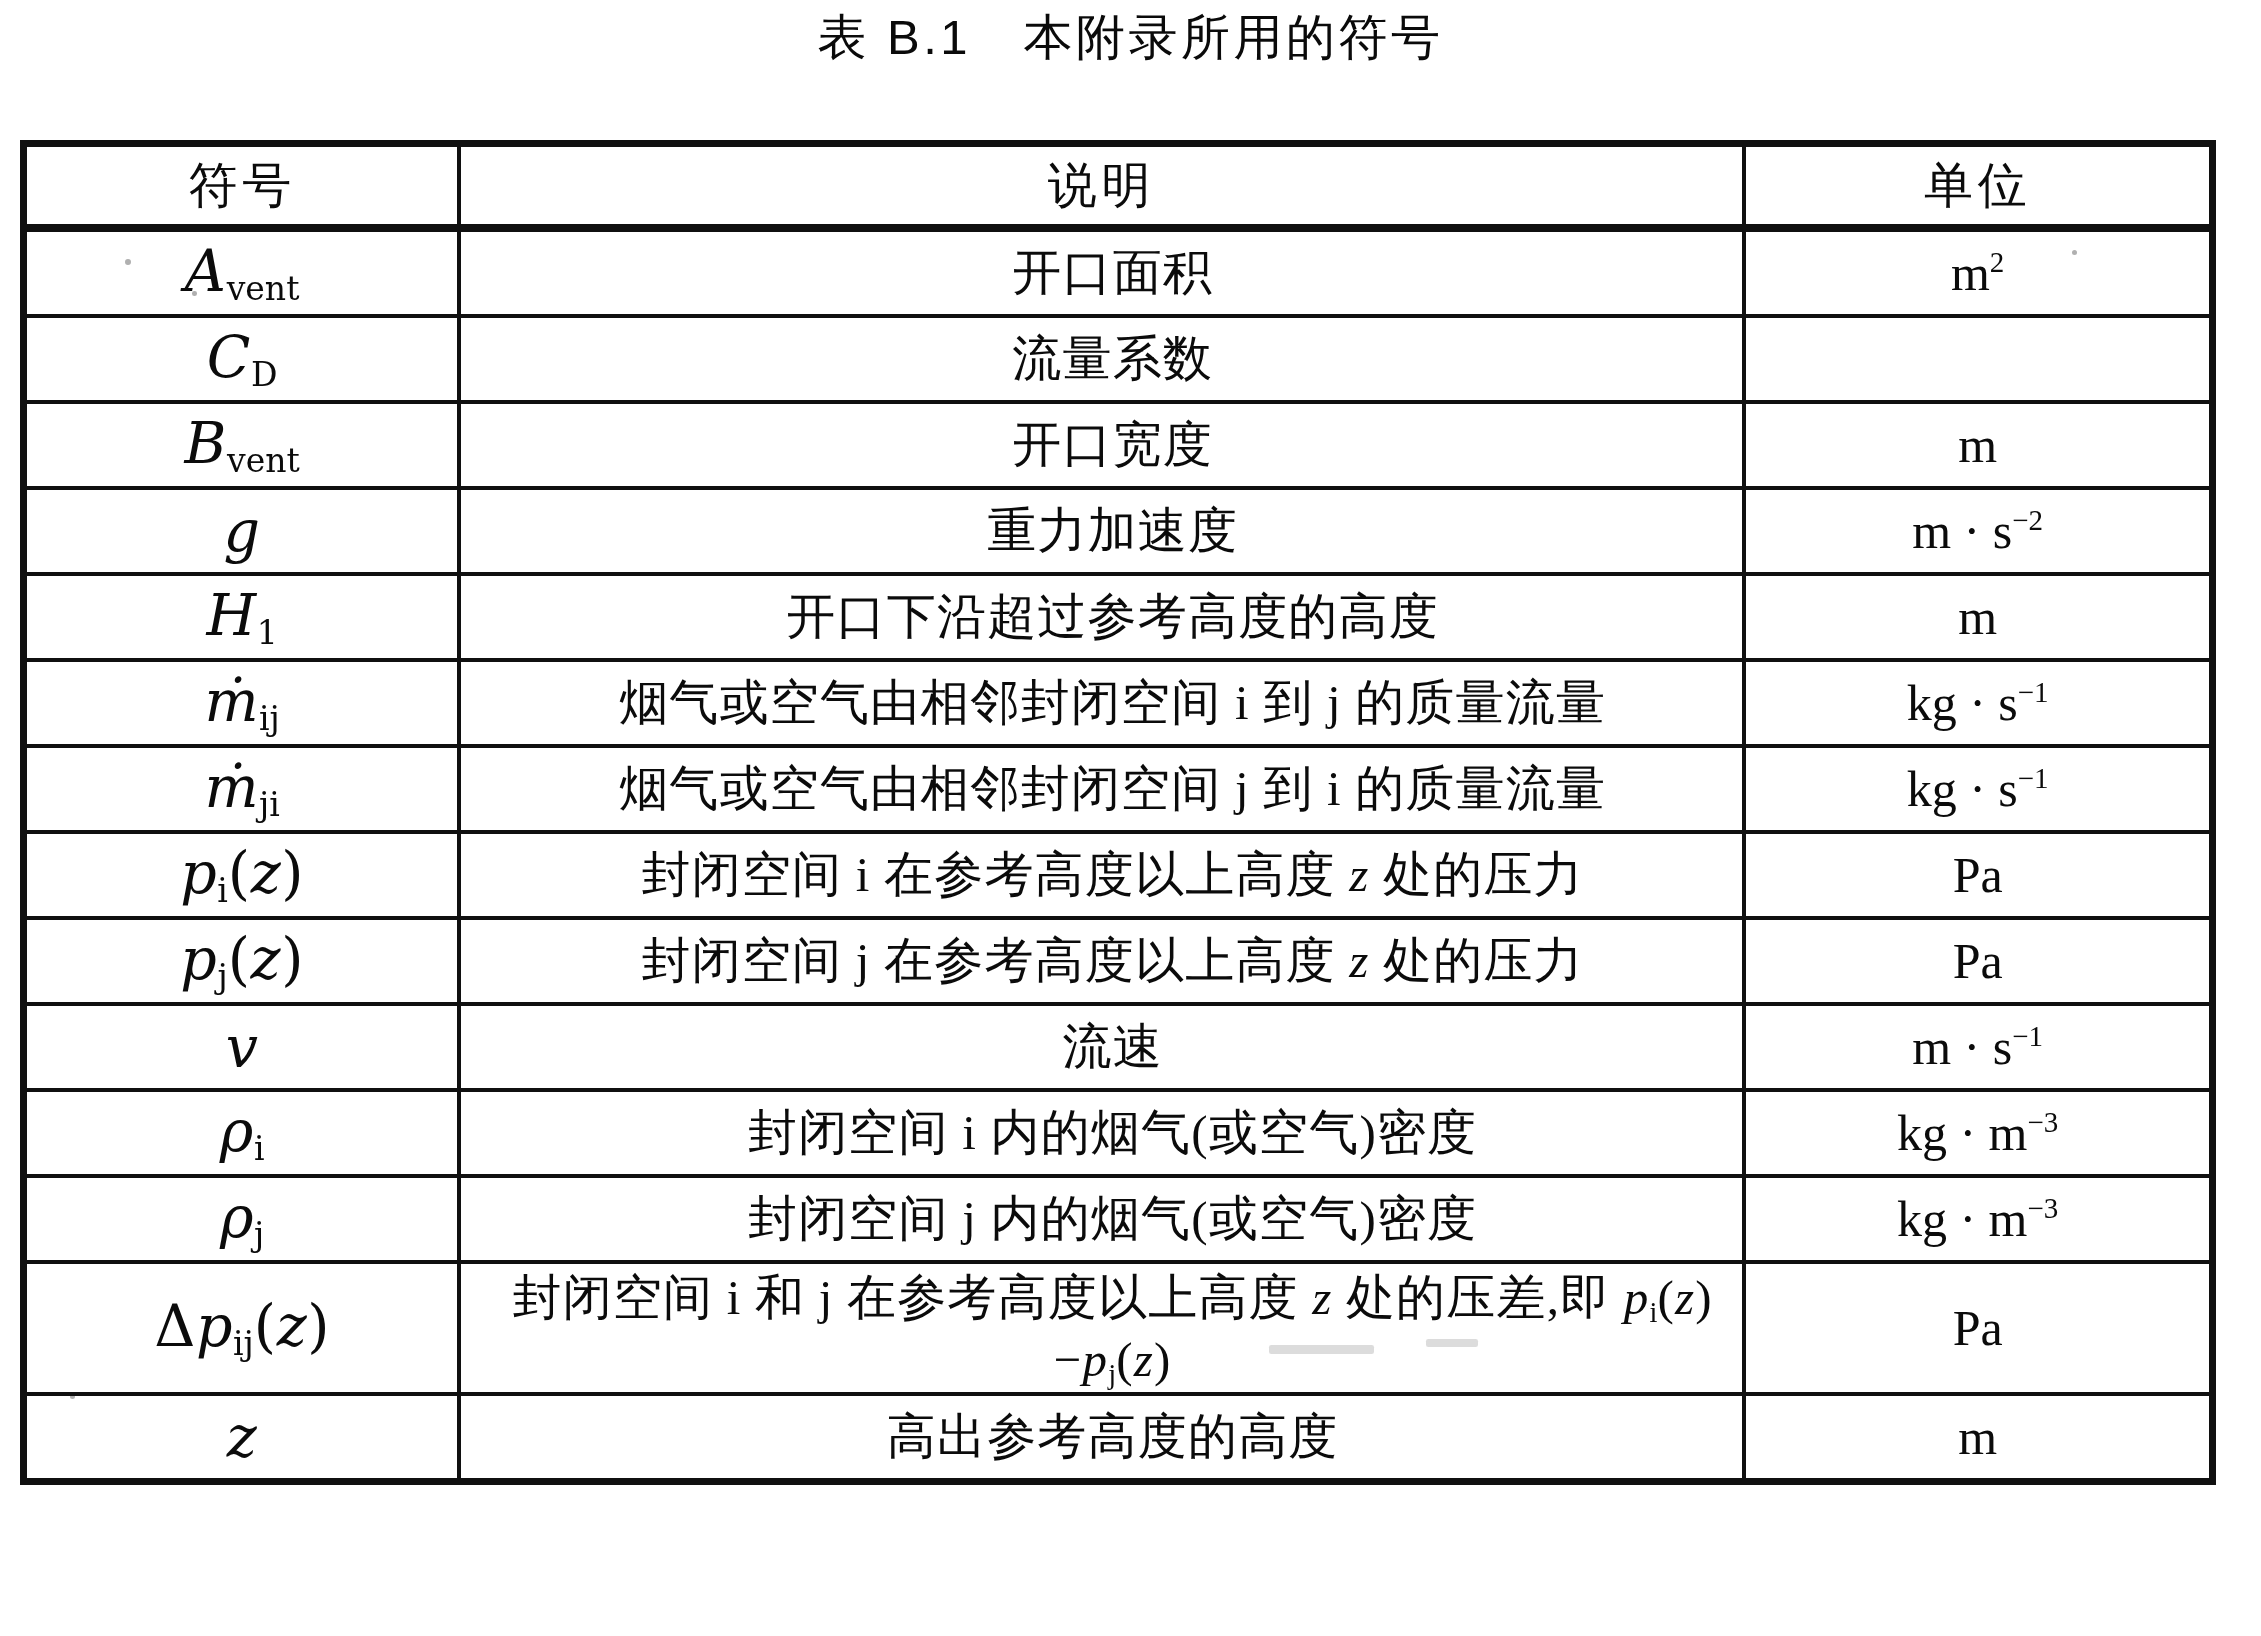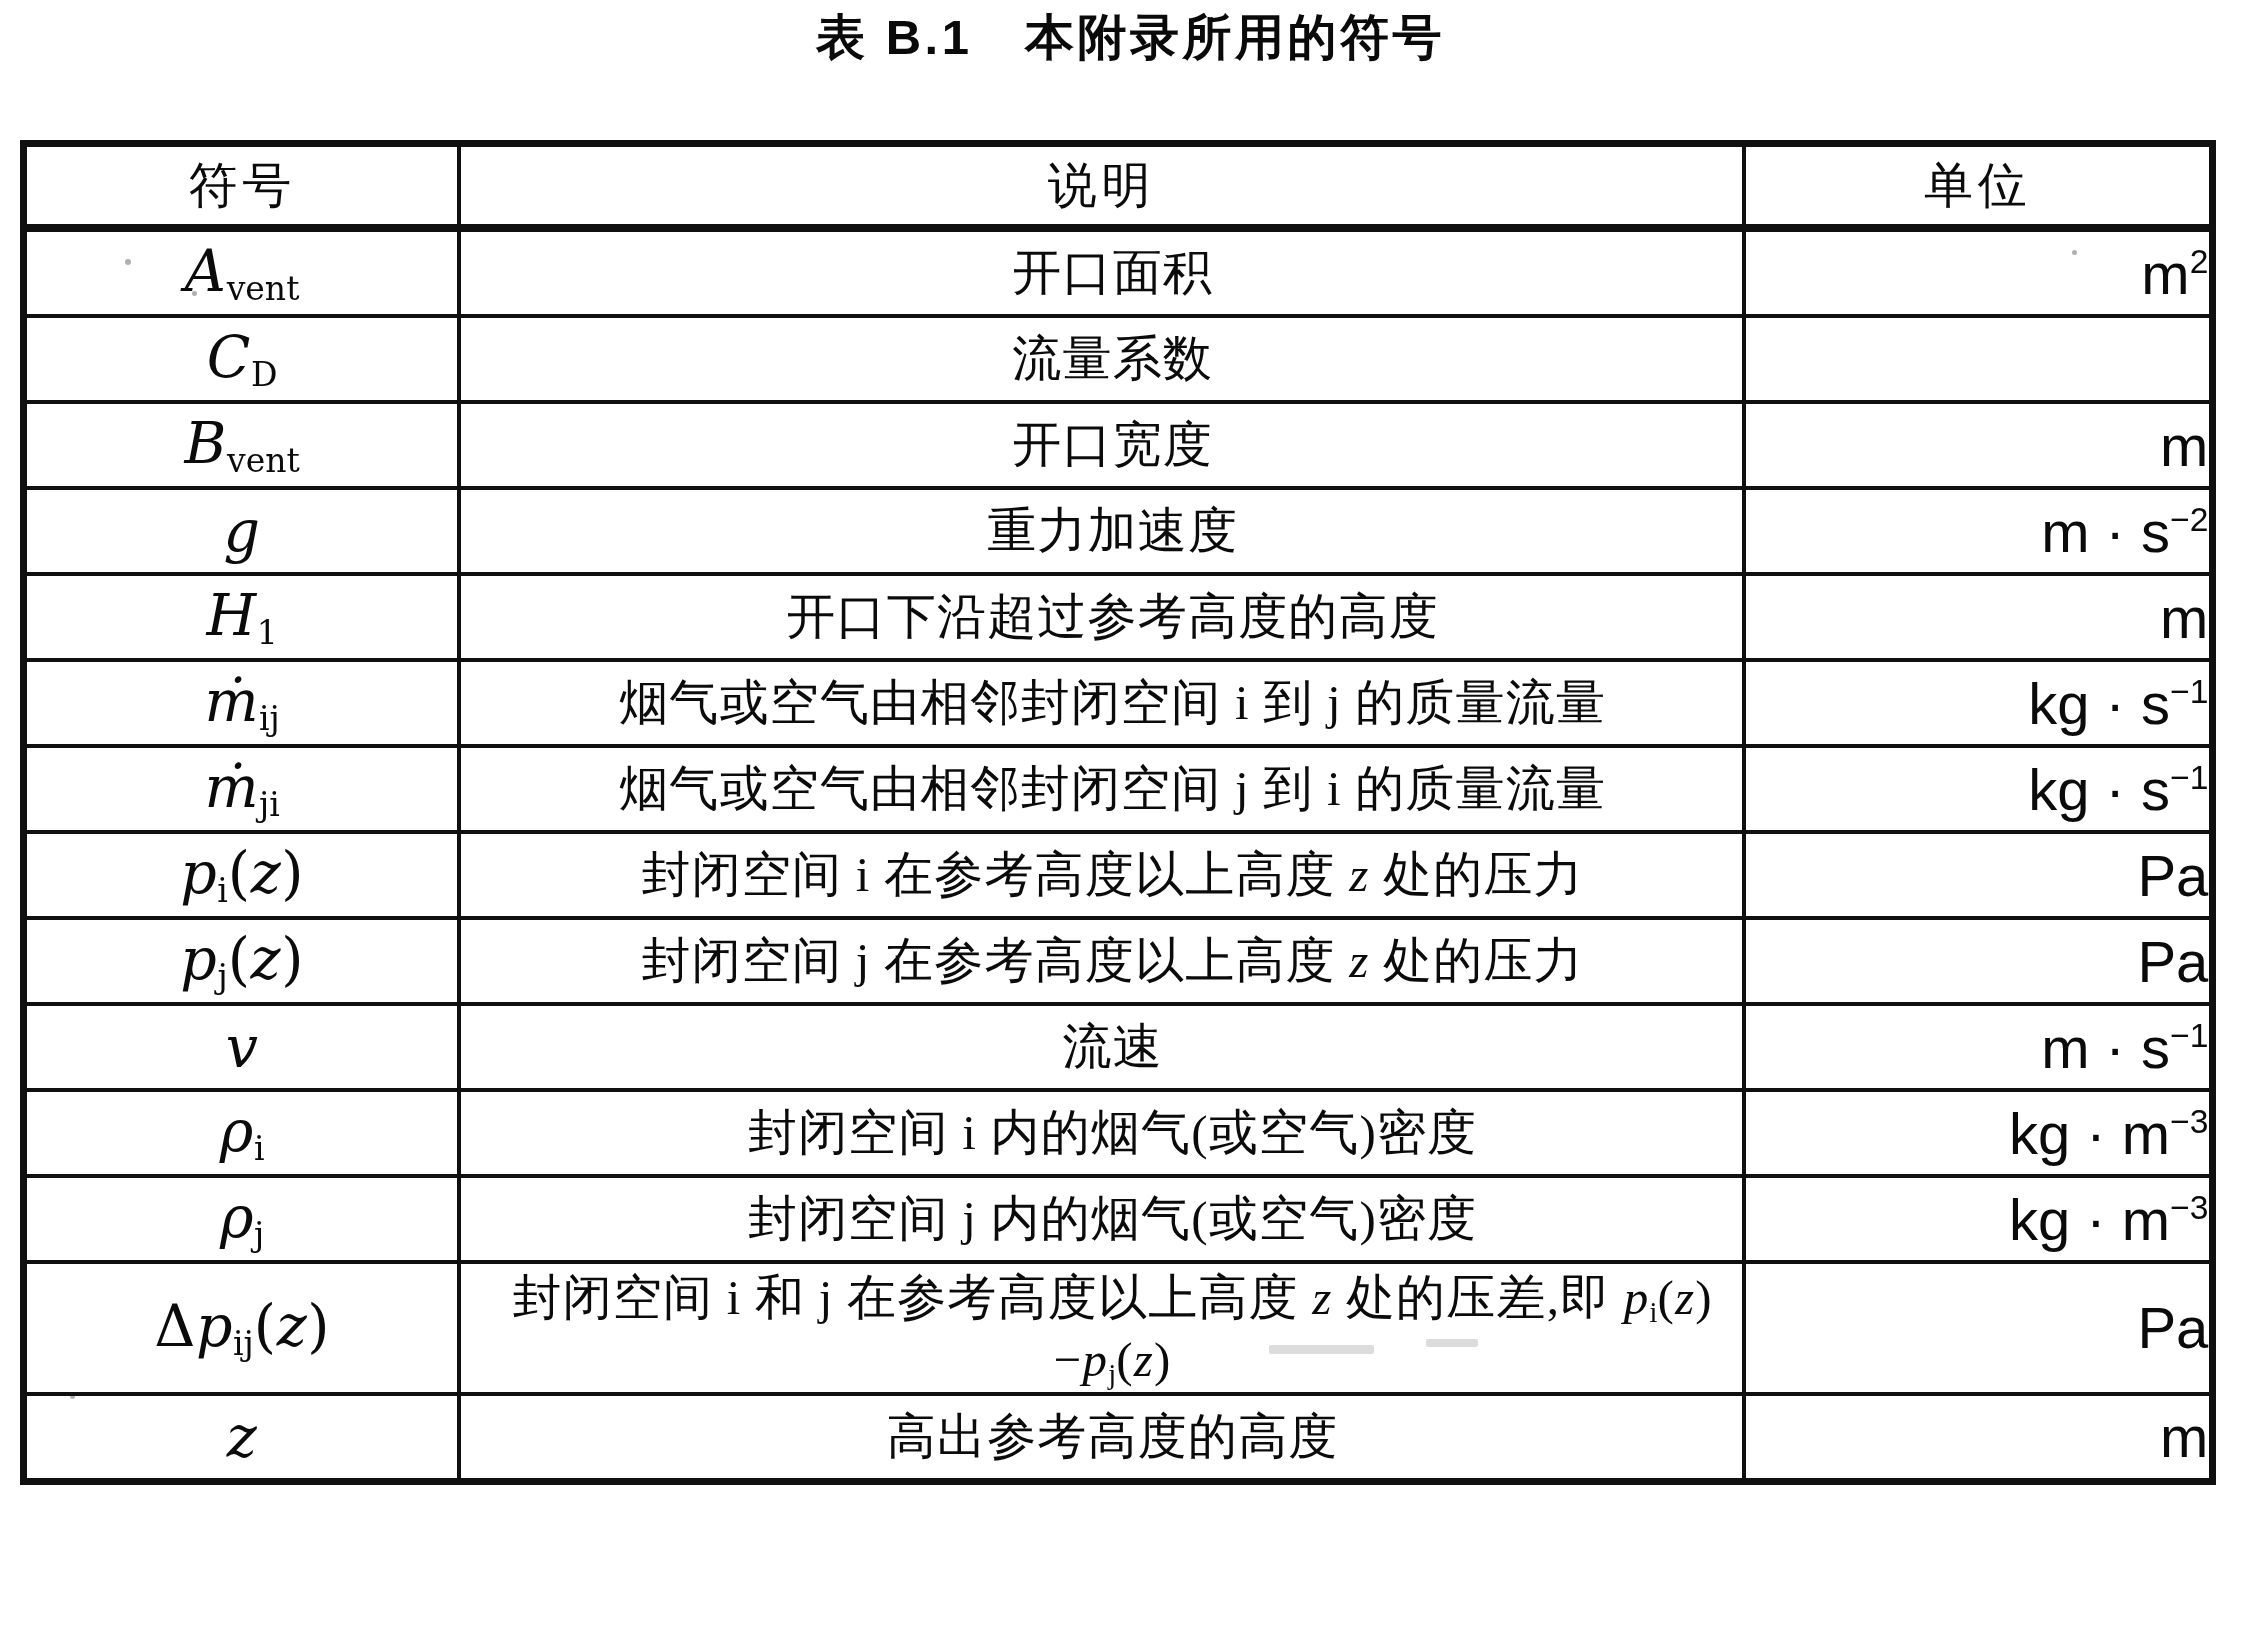--- a/index.html
+++ b/index.html
@@ -6,21 +6,21 @@
   body{
     width:2261px;height:1637px;
     background:#ffffff;color:#0b0b0b;
     font-family:"Liberation Serif","DejaVu Serif",serif;
     position:relative;overflow:hidden;
   }
   .page-title{
     position:absolute;top:4.7px;left:0;width:100%;
     text-align:center;
     font-family:"Liberation Sans","DejaVu Sans",sans-serif;
-    font-weight:700;font-size:49px;letter-spacing:3.5px;
+    font-weight:400;font-size:49px;letter-spacing:3.5px;
     color:#0a0a0a;
   }
   table.symbols{
     position:absolute;left:20.4px;top:140px;
     width:2188px;
     border-collapse:collapse;table-layout:fixed;
     border:7.6px solid #101010;
   }
   th,td{
     border:4.1px solid #101010;
@@ -39,23 +39,23 @@
     font-size:57px;
     font-family:"DejaVu Serif","Liberation Serif",serif;
     letter-spacing:0.6px;
   }
   td.c-desc{
     text-align:center;padding-left:40px;padding-right:17.5px;
     font-size:49px;
     letter-spacing:1.2px;
   }
   td.c-unit{
-    text-align:right;
-    font-size:58px;
-    font-family:Liberation Sans, sans-serif;
+    text-align:center;
+    font-size:50px;
+    font-family:Liberation Serif, serif;
   }
   .it{font-style:italic;}
   .sb{font-size:58%;vertical-align:-0.28em;letter-spacing:0;}
   .sp{font-size:58%;vertical-align:0.62em;letter-spacing:0;}
   .speck{position:absolute;background:#6f6f6f;border-radius:50%;opacity:.55;}
   .smudge{position:absolute;background:#9a9a9a;opacity:.35;border-radius:2.3px;}
 </style>
 </head>
 <body>
 

